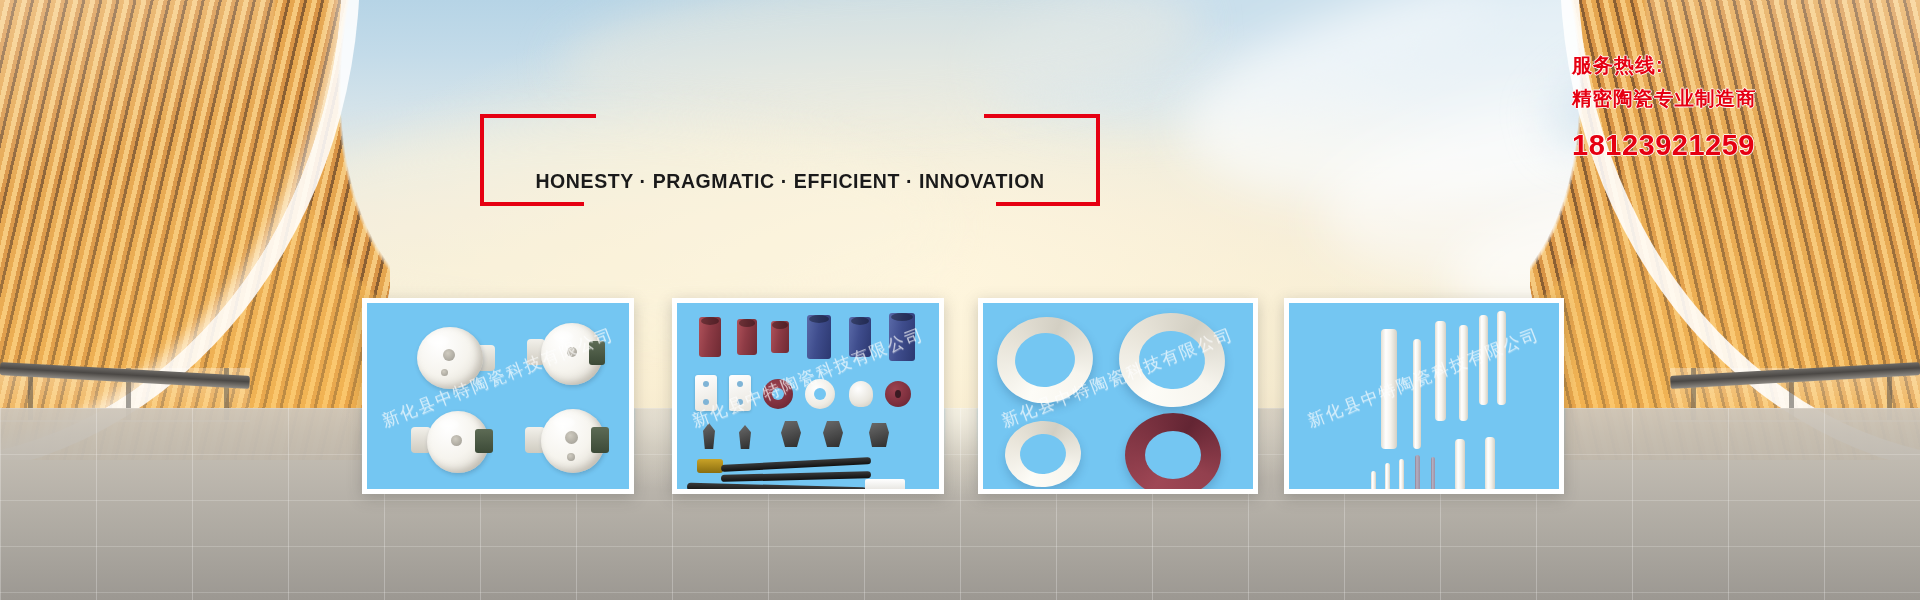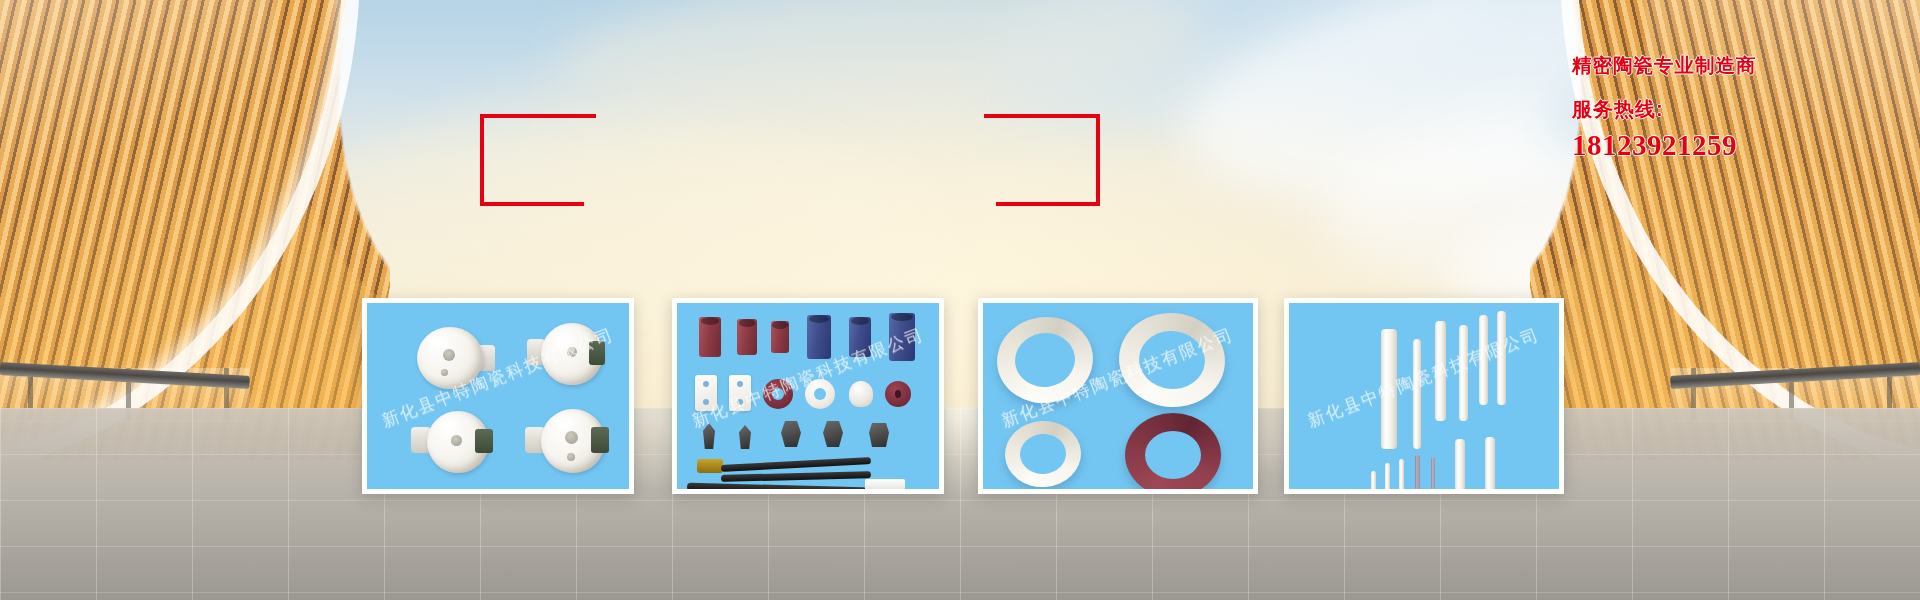--- a/index.html
+++ b/index.html
@@ -184,21 +184,21 @@
 
   
   .contact{ position:absolute; left:1572px; top:52px; width:330px; }
   .contact .line{
     color:#e60012; font-weight:700; white-space:nowrap;
     text-shadow: 1px 0 0 rgba(255,255,255,.85), -1px 0 0 rgba(255,255,255,.85),
                  0 1px 0 rgba(255,255,255,.85), 0 -1px 0 rgba(255,255,255,.85);
   }
   .c-title{ font-size:19.5px; letter-spacing:1px; margin-bottom:17px; }
   .c-hot  { font-size:20px;   letter-spacing:1px; margin-bottom:6px; }
-  .c-tel  { font-size:29px;   letter-spacing:.5px; font-family:Liberation Serif, serif; }
+  .c-tel  { font-size:29px;   letter-spacing:.5px; font-family:Liberation Sans, sans-serif; }
 
   
   .panel{
     position:absolute; top:298px; height:196px;
     background:#74c6f2;
     border:5px solid #ffffff;
     box-shadow:0 4px 14px rgba(60,60,60,.25);
     overflow:hidden;
   }
   .p1{ left:362px;  width:272px; }
@@ -312,25 +312,26 @@
     <div class="tiles"></div>
     <div class="refl" style="left:362px;  width:272px;"></div>
     <div class="refl" style="left:672px;  width:272px;"></div>
     <div class="refl" style="left:978px;  width:280px;"></div>
     <div class="refl" style="left:1284px; width:280px;"></div>
   </div>
 
   <div class="slogan">
     <div class="bracket-l"></div>
     <div class="bracket-r"></div>
+    <div class="slogan-en">HONESTY · PRAGMATIC · EFFICIENT · INNOVATION</div>
   </div>
 
   <div class="contact">
+    <div class="line c-hot">服务热线:</div>
     <div class="line c-title">精密陶瓷专业制造商</div>
-    <div class="line c-hot">服务热线:</div>
     <div class="line c-tel">18123921259</div>
   </div>
 
   <div class="panel p1">
 
     <div class="sock" style="left:46px; top:24px; width:78px; height:62px;">
       <div class="tab" style="left:62px; top:18px; width:20px; height:26px; border-radius:4px;"></div>
       <div class="body" style="left:4px; top:0; width:66px; height:62px;"></div>
       <div class="hole" style="left:30px; top:22px; width:12px; height:12px;"></div>
       <div class="hole" style="left:28px; top:42px; width:7px;  height:7px;"></div>

